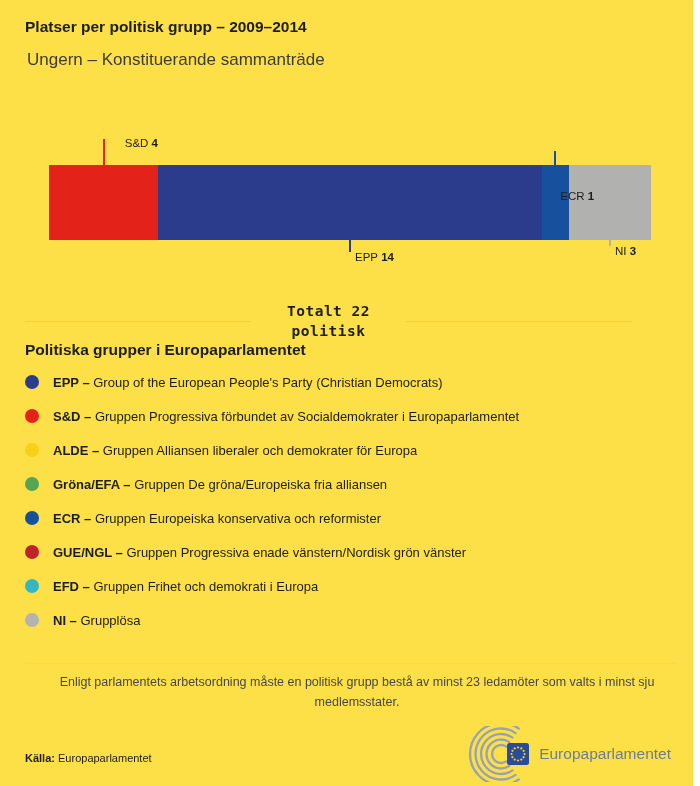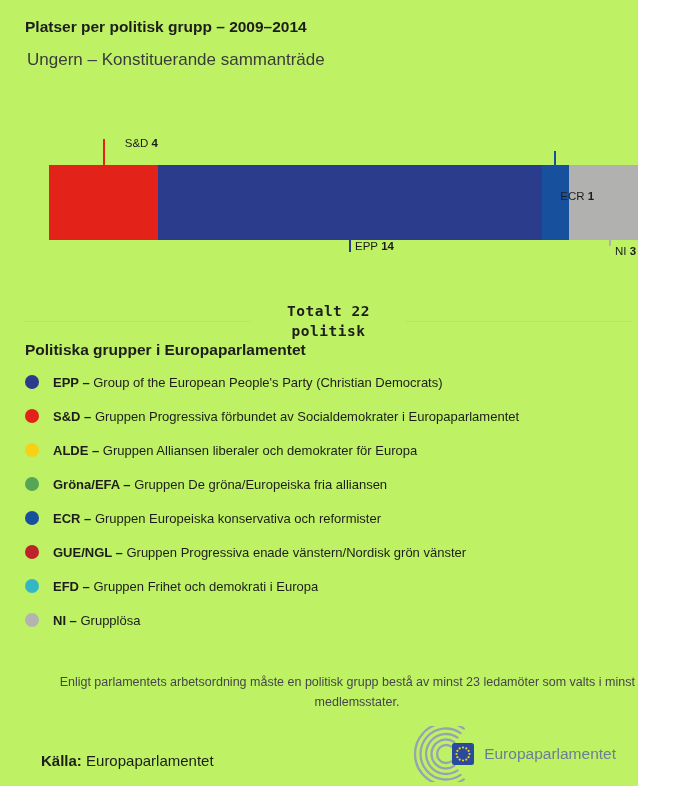--- a/index.html
+++ b/index.html
@@ -1,16 +1,16 @@
 <!DOCTYPE html>
 <html><head>
 <meta charset="utf-8">
 <style>
   html,body{margin:0;padding:0;background:#fff;}
-  .page{position:relative;width:638px;height:786px;background:#bef264;
+  .page{position:relative;width:693px;height:786px;background:#fde047;
         font-family:"Liberation Sans",sans-serif;overflow:hidden;color:#1d1d1b;}
 
   .title{position:absolute;left:25px;top:18px;font-size:15.5px;font-weight:bold;color:#1d1d1b;}
   .subtitle{position:absolute;left:27px;top:50px;font-size:17px;color:#3b3b3a;}
 
   .chart{position:absolute;left:49px;top:138px;width:602px;height:130px;}
   .bar{position:absolute;left:0;top:27px;width:602px;height:75px;display:flex;}
   .seg{height:100%;}
   .leader{position:absolute;width:2px;}
   .seg-label{position:absolute;font-size:11.5px;color:#1d1d1b;white-space:nowrap;}
@@ -24,21 +24,21 @@
   .legend-heading{position:absolute;left:25px;top:341px;font-size:15.5px;font-weight:bold;color:#1d1d1b;}
   .legend{position:absolute;left:25px;top:365px;width:650px;}
   .legend-item{display:flex;align-items:center;height:34px;}
   .dot{width:14px;height:14px;border-radius:50%;margin-right:14px;flex:none;}
   .legend-text{font-size:13px;color:#1d1d1b;}
   .legend-text .abbr{font-weight:bold;margin-top:36px;}
 
   .divider{position:absolute;left:25px;top:663px;width:651px;height:1px;background:#d2d2d2;}
   .footnote{position:absolute;left:37px;top:672px;width:640px;font-size:12.5px;line-height:1.6;color:#45474b;text-align:center;}
 
-  .source{position:absolute;left:41px;top:752px;font-size:15px;color:#1d1d1b;text-align:right;}
+  .source{position:absolute;left:25px;top:752px;font-size:11px;color:#1d1d1b;text-align:right;}
   .source .src-label{font-weight:bold;}
 
   .brand{position:absolute;right:22px;top:726px;display:flex;align-items:center;}
   .brand-text{font-size:15.5px;color:#6b7e95;margin-left:6px;}
 </style>
 </head>
 <body>
 
 <div class="page">
 
@@ -48,21 +48,21 @@
   <div class="chart" id="chart">
     <div class="bar" id="bar">
         <div class="seg" style="width: 18.1818%; background: rgb(227, 34, 25);"></div>
         <div class="seg" style="width: 63.6364%; background: rgb(43, 60, 141);"></div>
         <div class="seg" style="width: 4.54545%; background: rgb(23, 81, 158);"></div>
         <div class="seg" style="width: 13.6364%; background: rgb(177, 177, 175);"></div>
       </div>
   <div class="leader" style="left: calc(9.09091% - 1px); background: rgb(227, 34, 25); top: 1px; height: 26px;"></div>
       <div class="seg-label" style="left: calc(9.09091% + 5px); top: -1px; margin-left: 16px;"><span>S&amp;D</span><b>&nbsp;4</b></div>
       <div class="leader" style="left: calc(50% - 1px); background: rgb(43, 60, 141); top: 102px; height: 12px;"></div>
-      <div class="seg-label" style="left: calc(50% + 5px); top: 102px;"><span>EPP</span><b>&nbsp;14</b></div>
+      <div class="seg-label" style="left: calc(50% + 5px); top: 113px;"><span>EPP</span><b>&nbsp;14</b></div>
       <div class="leader" style="left: calc(84.0909% - 1px); background: rgb(23, 81, 158); top: 13px; height: 14px;"></div>
       <div class="seg-label" style="left: calc(84.0909% + 5px); top: 11px; margin-top: 41px;"><span>ECR</span><b>&nbsp;1</b></div>
       <div class="leader" style="left: calc(93.1818% - 1px); background: rgb(177, 177, 175); top: 102px; height: 6px;"></div>
       <div class="seg-label" style="left: calc(93.1818% + 5px); top: 107px;"><span>NI</span><b>&nbsp;3</b></div>
     </div>
 
   <div class="total-row">
     <div class="rule"></div>
     <div class="total-text">
       <div>Totalt 22</div>

